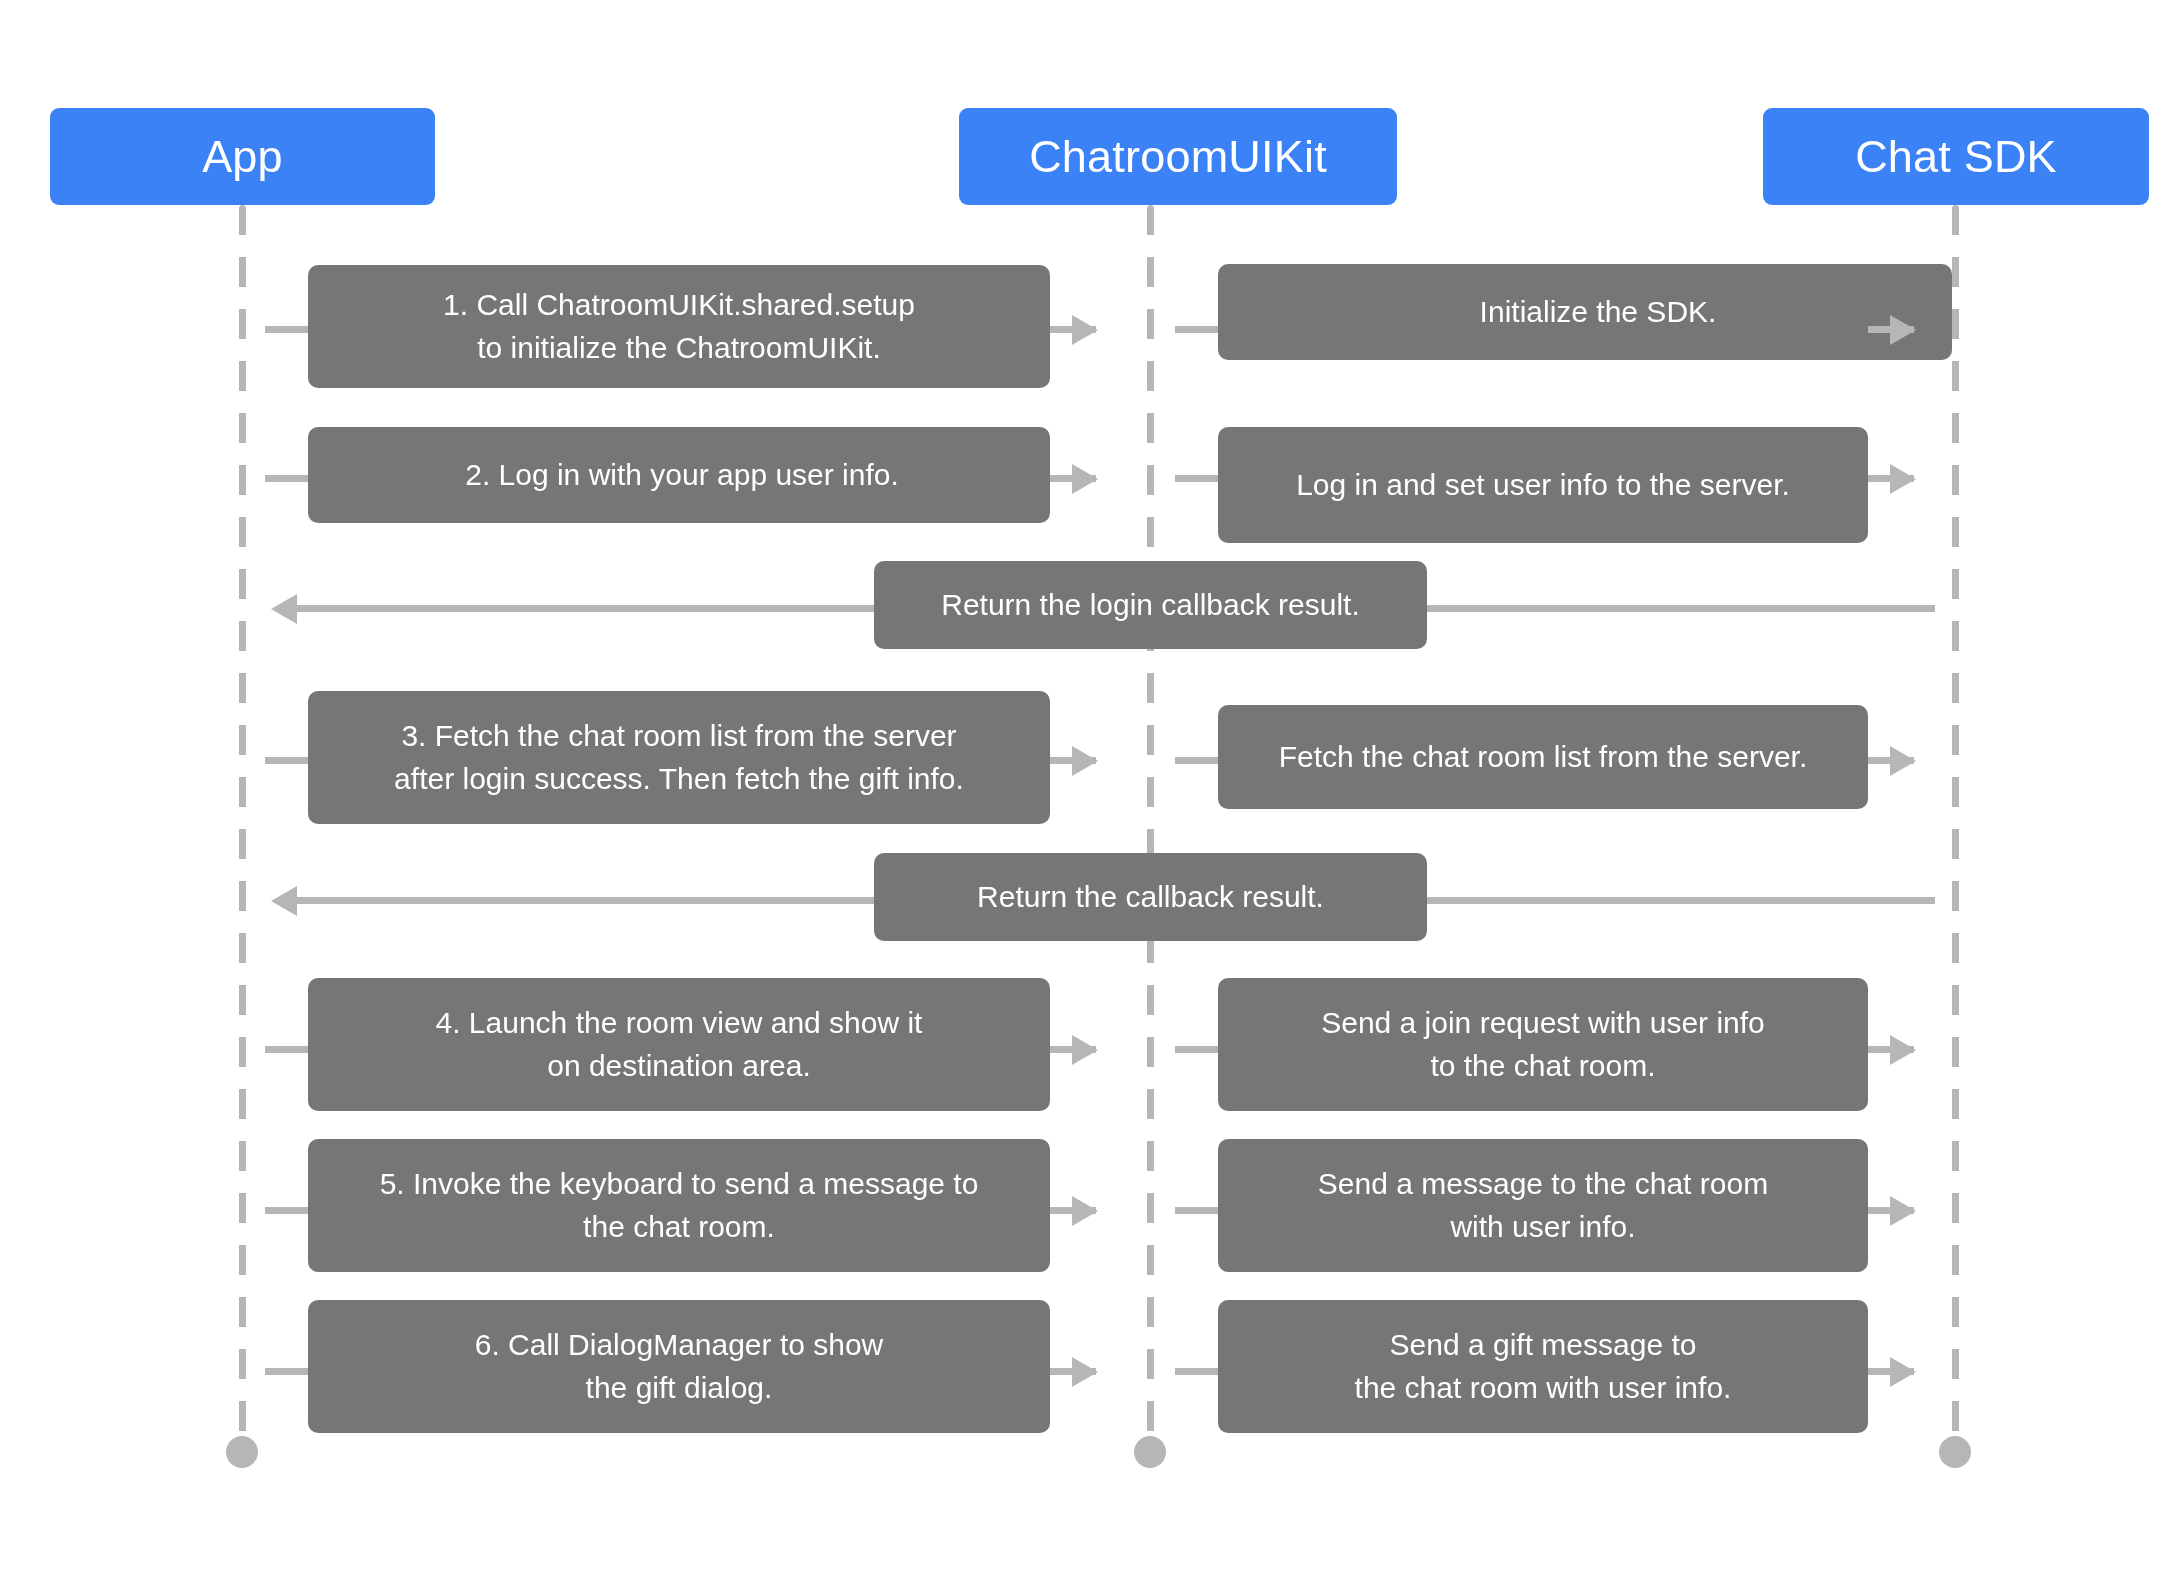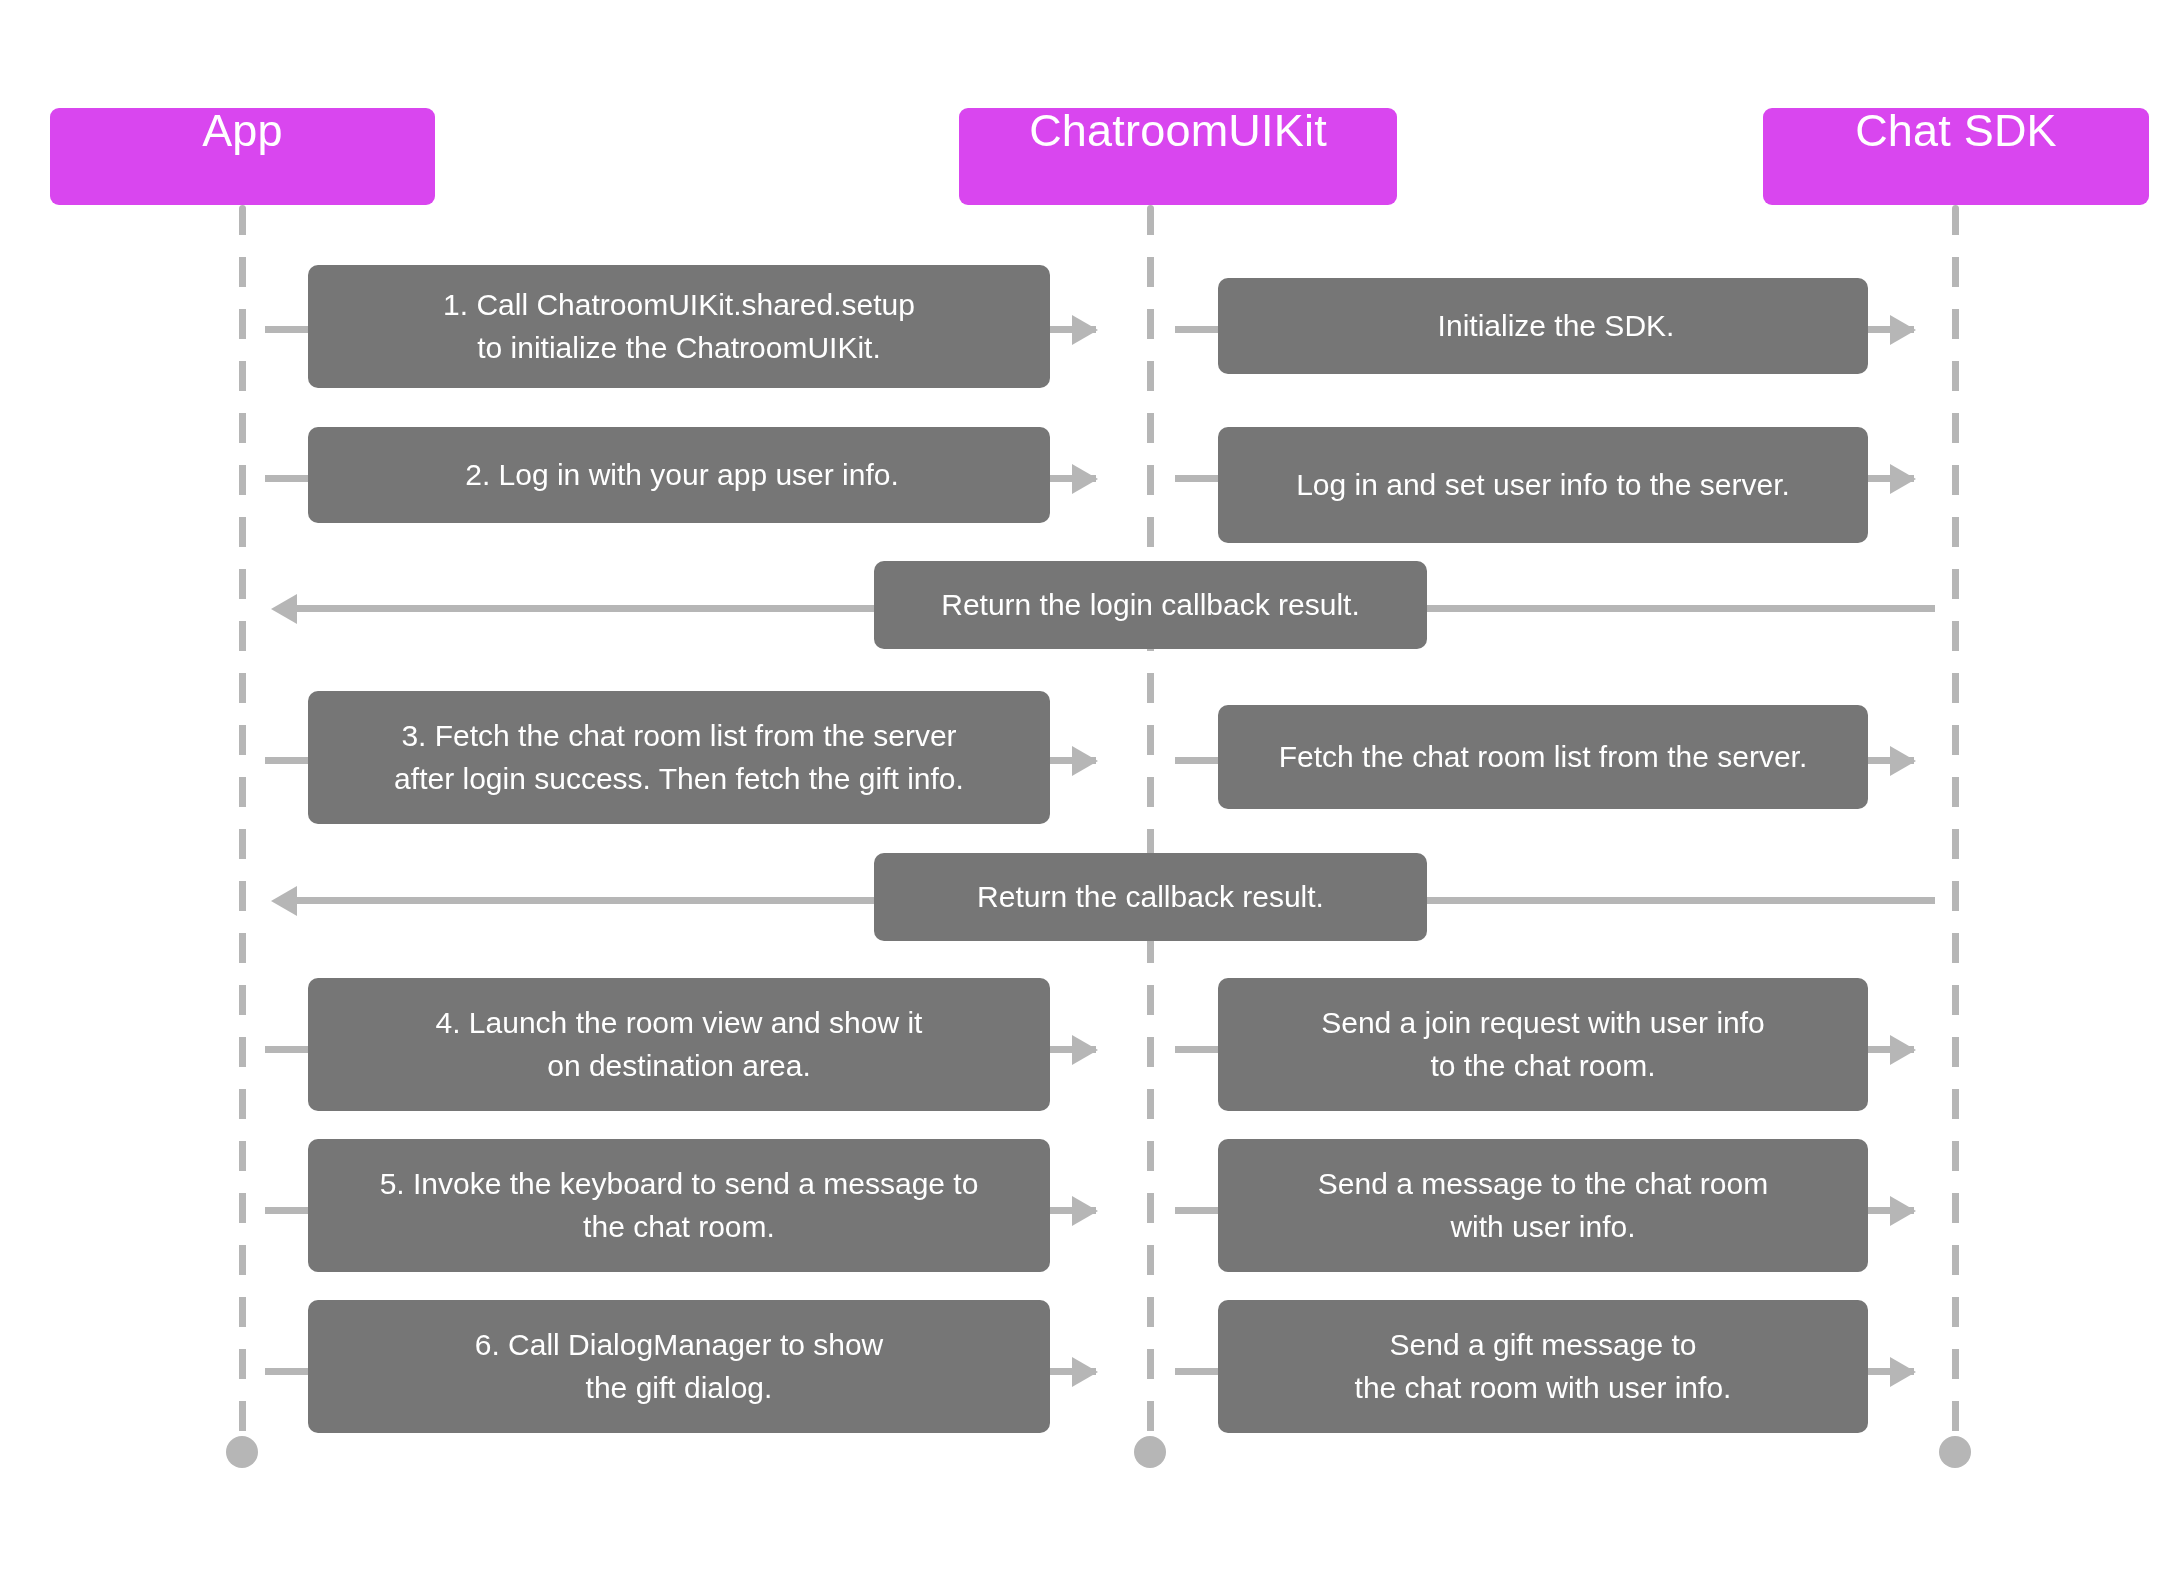--- a/index.html
+++ b/index.html
@@ -42,24 +42,24 @@
     border-radius: 50%;
     background: #b6b6b6;
     top: 1436px;
   }
 
   
   .actor-box {
     position: absolute;
     top: 108px;
     height: 97px;
-    background: #d946ef;
+    background: #3b82f6;
     border-radius: 9px;
     display: flex;
-    align-items: flex-start;
+    align-items: center;
     justify-content: center;
     color: #ffffff;
     font-size: 45px;
     letter-spacing: 0.2px;
     line-height: 1;
     white-space: nowrap;
   }
 
   
   .msg-box {
@@ -140,21 +140,21 @@
   <div class="msg-box" style="left:308px; top:265px; width:742px; height:123px;">
     <div>
       <span class="txt">1.  Call ChatroomUIKit.shared.setup</span>
       <span class="txt">to initialize the ChatroomUIKit.</span>
     </div>
   </div>
   <div class="arrow-line" style="left:1050px; top:326px; width:46px;"></div>
   <div class="arrow-head-right" style="left:1072px; top:315px;"></div>
 
   <div class="stub" style="left:1175px; top:326px; width:46px;"></div>
-  <div class="msg-box" style="left:1218px; top:278px; width:650px; height:96px;padding-left:40px;">
+  <div class="msg-box" style="left:1218px; top:264px; width:734px; height:96px;padding-left:40px;">
     <div>
       <span class="txt">Initialize the SDK.</span>
     </div>
   </div>
   <div class="arrow-line" style="left:1868px; top:326px; width:46px;"></div>
   <div class="arrow-head-right" style="left:1890px; top:315px;"></div>
 
   <div class="stub" style="left:265px; top:475px; width:46px;"></div>
   <div class="msg-box" style="left:308px; top:427px; width:742px; height:96px;padding-left:20px;">
     <div>

